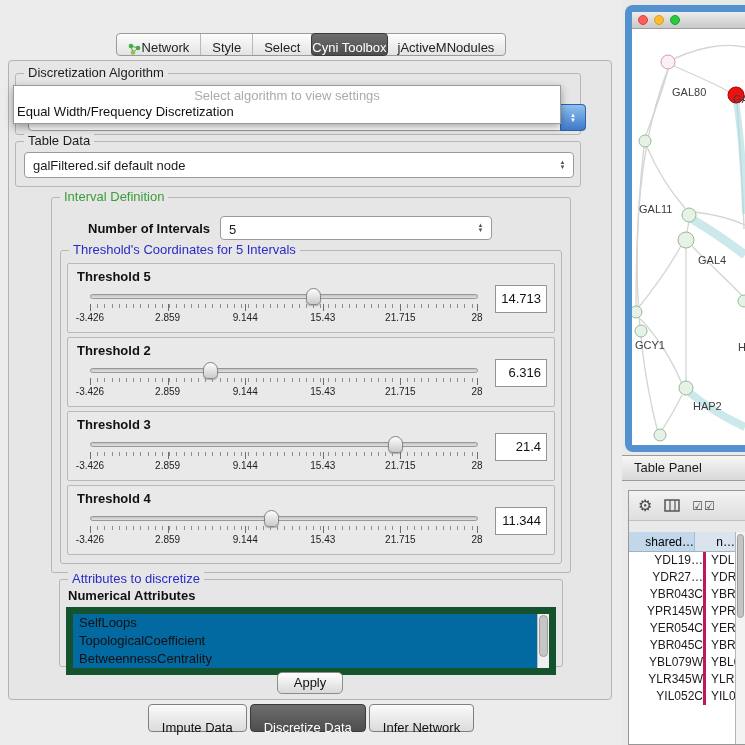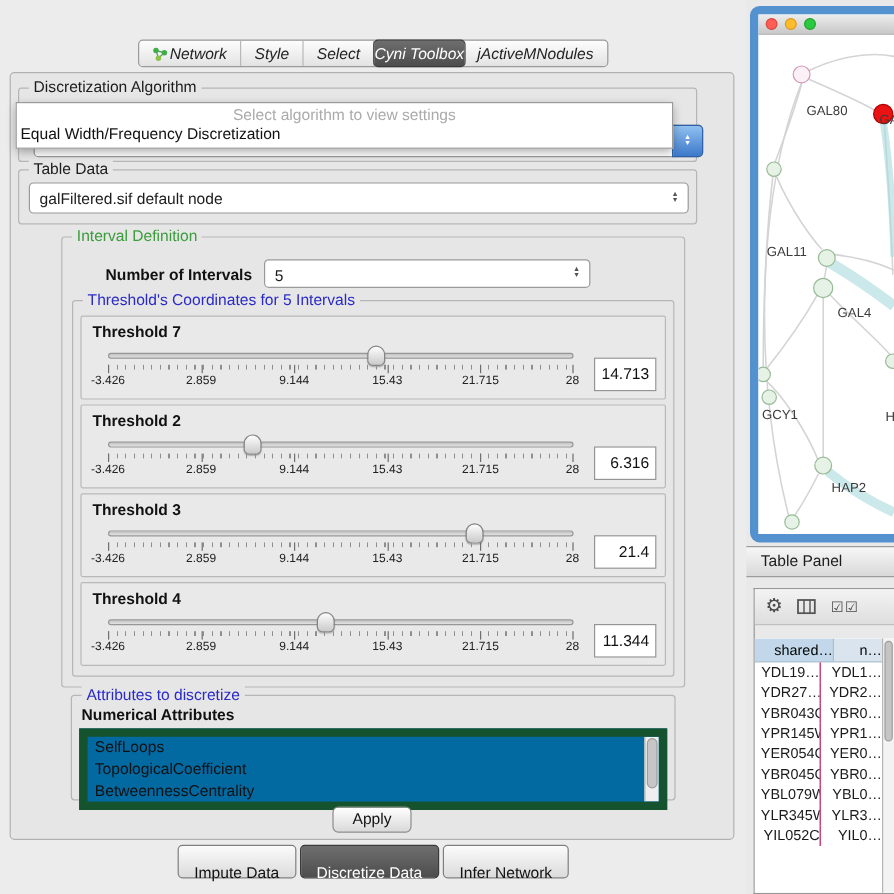--- a/index.html
+++ b/index.html
@@ -10,22 +10,22 @@
   #control { position:absolute; left:0; top:0; width:622px; height:745px; background:#ececec; }
   .titlebar { height:22px; background:linear-gradient(#f2f2f2,#e0e0e0); border-bottom:1px solid #c2c2c2;
               display:flex; align-items:center; padding:0 10px; font-size:13px; color:#1d1d1d; }
   .titlebar .sp { flex:1; }
   .win-btn { font-size:13px; color:#222; margin-left:12px; cursor:default; }
   .win-btn.close { font-weight:bold; }
 
   .tabbar { position:absolute; top:33px; left:0; width:622px; display:flex; justify-content:center; }
   .tabgroup { display:flex; align-items:stretch; border:1px solid #9a9a9a; border-radius:4px;
               background:linear-gradient(#fdfdfd,#e3e3e3); height:23px; overflow:visible; }
-  .tab { display:flex; align-items:center; gap:1px; padding:0 11px; font-size:13px; color:#222;
-         border-right:1px solid #b8b8b8; white-space:nowrap;font-style:italic; }
+  .tab { display:flex; align-items:flex-end; gap:1px; padding:0 11px; font-size:13px; color:#222;
+         border-right:1px solid #b8b8b8; white-space:nowrap; }
   .tab:last-child { border-right:none; }
   .tab.selected { background:linear-gradient(#6e6e6e,#4d4d4d); color:#fff; border-radius:4px;
                   margin:-1px; border:1px solid #3a3a3a; padding:0 0; }
 
   .content { position:absolute; left:8px; top:60px; width:604px; height:640px;
              border:1px solid #b2b2b2; border-radius:4px; background:#e6e6e6; }
 
   .groupbox { position:absolute; border:1px solid #b6b6b6; border-radius:3px; }
   .grouplabel { position:absolute; top:-9px; left:8px; background:#e6e6e6; padding:0 4px;
                 font-size:13px; color:#1c1c1c; white-space:nowrap; }
@@ -61,21 +61,21 @@
   
   .g-int { left:42px; top:136px; width:520px; height:376px; background:#e6e6e6; }
   .num-label { position:absolute; left:36px; top:23px; font-size:13px; font-weight:bold; color:#111; }
   .num-combo { left:168px; top:18px; width:272px; height:24px; }
   .g-thr { left:8px; top:52px; width:502px; height:314px; }
 
   .thr { position:absolute; left:6px; width:488px; height:70px; border:1px solid #b9b9b9;
          background:#e9e9e9; border-radius:2px; }
   .thr.t0{top:12px;} .thr.t1{top:86px;} .thr.t2{top:160px;} .thr.t3{top:234px;}
   .thr-label { position:absolute; left:9px; top:5px; font-size:13px; font-weight:bold; color:#111; }
-  .thr-value { position:absolute; right:7px; top:34px; width:52px; height:28px; background:#fff;
+  .thr-value { position:absolute; right:7px; top:21px; width:52px; height:28px; background:#fff;
                border:1px solid #949494; font-size:13px; text-align:right; line-height:26px;
                padding-right:5px; color:#111; }
   .slider { position:absolute; left:22px; top:24px; width:388px; height:42px; }
   .track  { position:absolute; left:0; right:0; top:6px; height:5px;
             background:linear-gradient(#c3c3c3,#e2e2e2); border:1px solid #979797; border-radius:3px; }
   .thumb  { position:absolute; top:-7px; width:15px; height:17px; margin-left:-8px;
             background:linear-gradient(#fdfdfd,#cacaca); border:1px solid #848484;
             border-radius:8px 8px 5px 5px; box-shadow:0 1px 1px rgba(0,0,0,.25); }
   .ticks { position:absolute; left:0; right:0; top:16px; height:7px;
            background:repeating-linear-gradient(to right,#8e8e8e 0 1px,transparent 1px 7.2px);
@@ -129,21 +129,21 @@
               background:linear-gradient(#f3f3f3,#dedede); border-bottom:1px solid #c0c0c0; }
   .ticon { font-size:16px; color:#4a4a4a; line-height:1; }
   .ticon.small { font-size:12px; letter-spacing:1px; }
   .tbl { position:absolute; left:0; top:41px; right:0; bottom:0; background:#fff; display:flex; }
   .cols { flex:1; overflow:hidden;text-align:right; }
   .thead { display:flex; height:20px; border-bottom:1px solid #9db3c6; font-size:12px; }
   .hc1 { width:66px; background:#c2d8ea; border-right:1px solid #a6bed2; line-height:20px;
          padding-left:5px; white-space:nowrap; overflow:hidden; }
   .hc2 { flex:1; background:#d9e4ee; line-height:20px; padding-left:5px; white-space:nowrap; overflow:hidden; }
   .trow { display:flex; height:17px; font-size:12px; line-height:17px; color:#1b1b1b; }
-  .c1 { width:55px; padding-left:5px; border-right:1px solid #be185d; white-space:nowrap; overflow:hidden; }
+  .c1 { width:77px; padding-left:5px; border-right:3px solid #be185d; white-space:nowrap; overflow:hidden; }
   .c2 { flex:1; padding-left:5px; white-space:nowrap; overflow:hidden; }
   .tvscroll { width:10px; background:#f3f3f3; border-left:1px solid #b6b6b6; position:relative; }
   .tvthumb { position:absolute; left:1px; top:2px; width:7px; height:84px; background:#c4c4c4;
              border:1px solid #9d9d9d; border-radius:4px; }
 </style>
 </head>
 <body>
 
 <div id="app">
 
@@ -213,21 +213,21 @@
           <span class="mini-stepper">
               <span>▲</span>
               <span>▼</span>
             </span>
         </div>
 
         <div class="groupbox g-thr">
           <span class="grouplabel blue">Threshold's Coordinates for 5 Intervals</span>
 
           <div class="thr t0">
-            <span class="thr-label">Threshold 7</span>
+            <span class="thr-label">Threshold 5</span>
             <div class="slider">
               <div class="track">
                 <div class="thumb" style="left: 57.7%;"></div>
               </div>
               <div class="ticks">
                 <span class="mj s0"></span>
                   <span class="mj s1"></span>
                   <span class="mj s2"></span>
                   <span class="mj s3"></span>
                   <span class="mj s4"></span>

